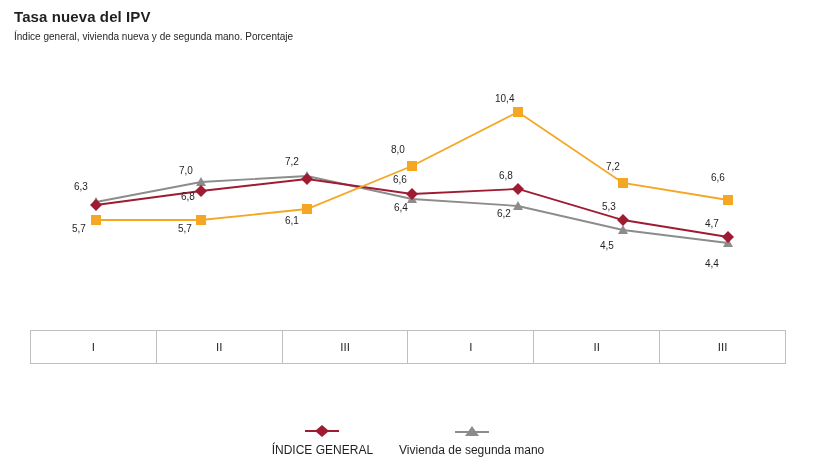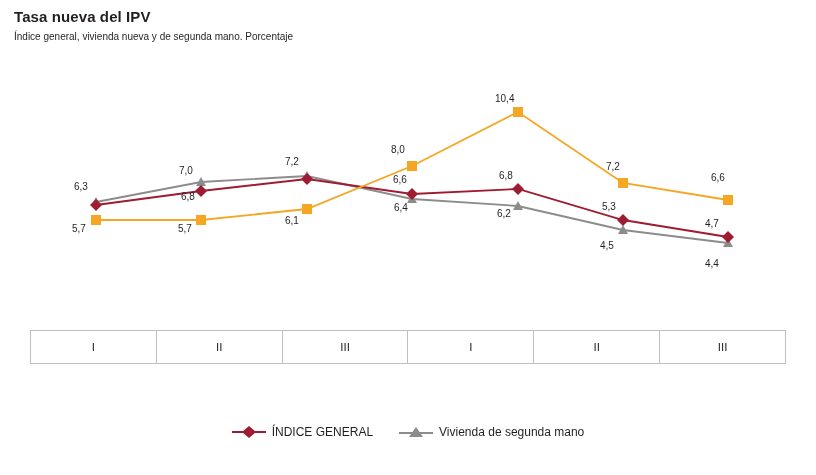--- a/index.html
+++ b/index.html
@@ -106,20 +106,21 @@
     align-items: center;
     justify-content: center;
     gap: 26px;
     font-size: 12px;
     color: #231f20;
   }
   .legend-item {
     display: flex;
     align-items: center;
     gap: 6px;
+    flex-direction: column;
   }
   .legend-item svg { display: block; }
 </style>
 </head>
 <body>
 
 <div class="title">Tasa nueva del IPV</div>
 <div class="subtitle">Índice general, vivienda nueva y de segunda mano. Porcentaje</div>
 
 <div class="plot">

